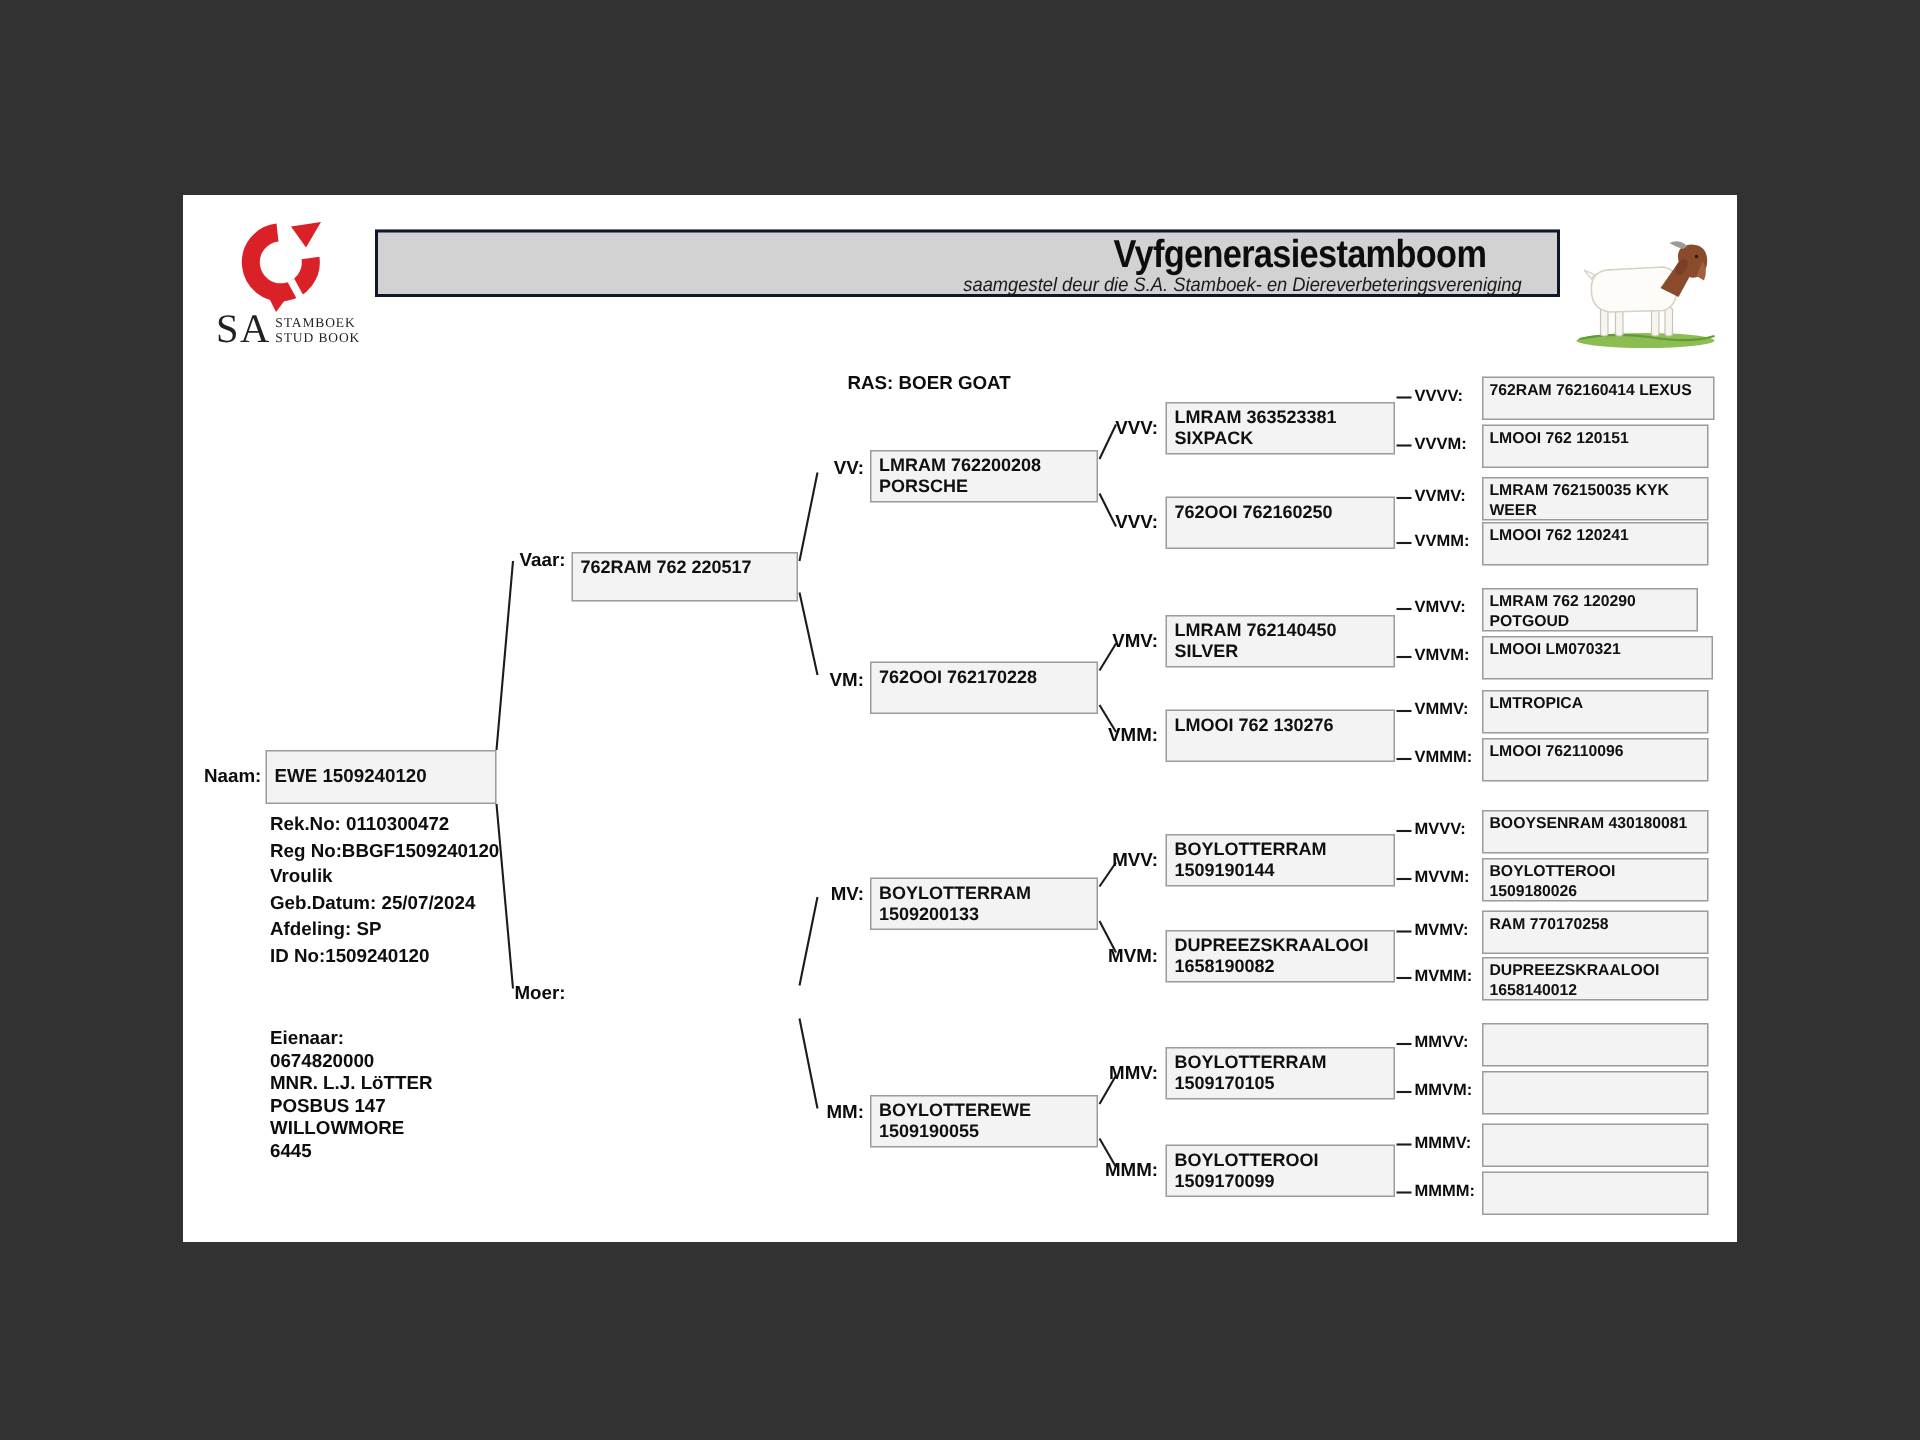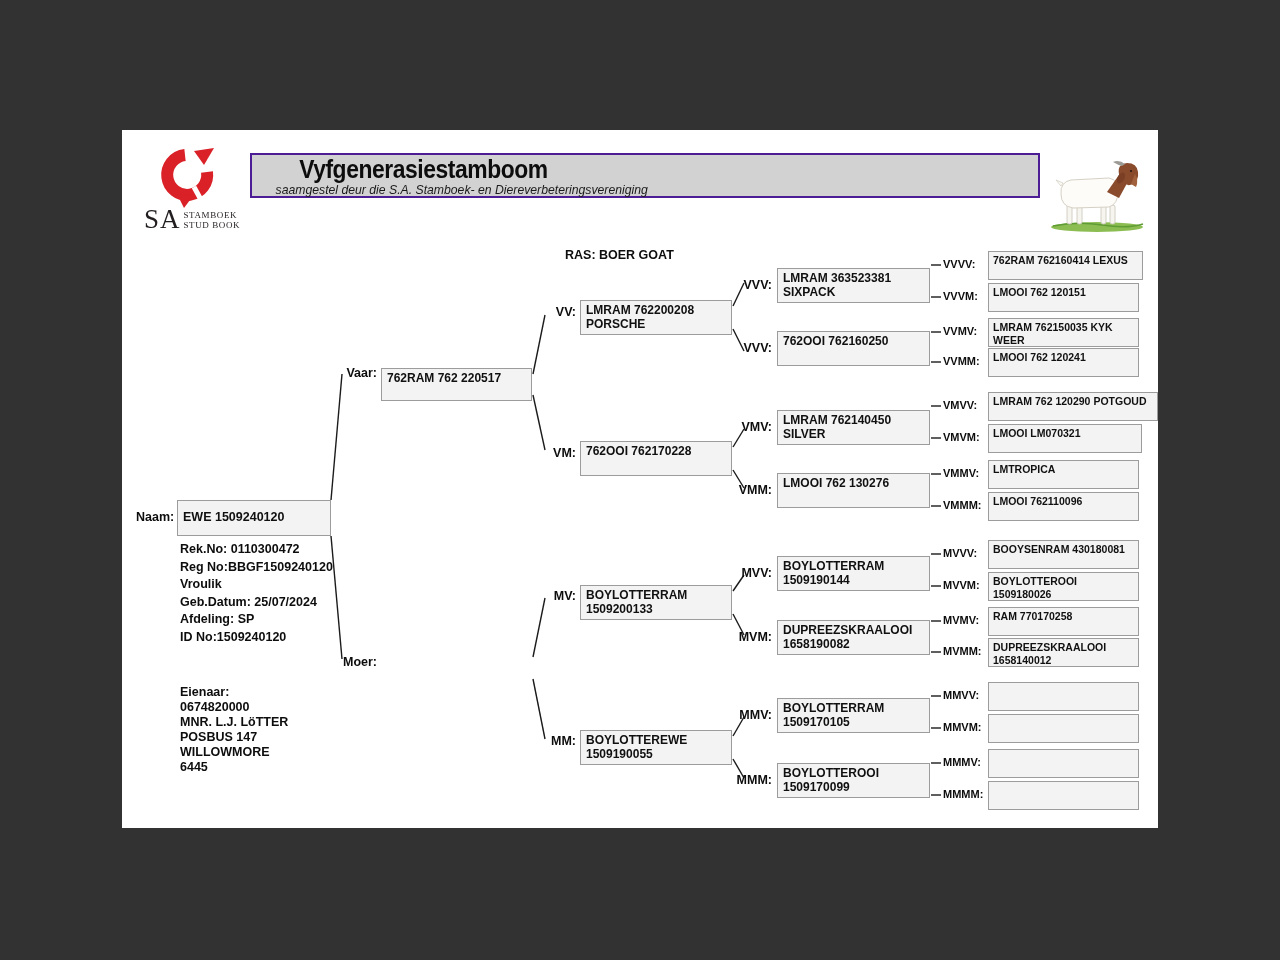--- a/index.html
+++ b/index.html
@@ -4,21 +4,21 @@
 <style>
   html,body{margin:0;padding:0;background:#323232;}
   .canvas{position:relative;width:1280px;height:960px;background:#323232;overflow:hidden;
           font-family:"Liberation Sans",sans-serif;}
   .page{position:absolute;left:122px;top:130px;width:1036px;height:698px;background:#ffffff;}
   .connectors{position:absolute;left:0;top:0;width:1036px;height:698px;z-index:1;pointer-events:none;}
   .connectors line{stroke:#1b1b1b;stroke-width:1.4;}
 
   
   .title-box{position:absolute;left:128px;top:23px;width:790px;height:45px;background:#d2d2d2;
-             border:2px solid #4c1d95;box-sizing:border-box;text-align:left;z-index:2;}
+             border:2px solid #0f172a;box-sizing:border-box;text-align:right;z-index:2;}
   .title{font-size:26px;font-weight:bold;color:#0d0d0d;letter-spacing:-.5px;line-height:28px;
          transform:scaleX(.88);transform-origin:center;}
   .subtitle{font-size:13px;font-style:italic;color:#1a1a1a;line-height:13px;
             transform:scaleX(.94);transform-origin:center;}
 
   
   .logo{position:absolute;left:22px;top:18px;width:110px;height:86px;z-index:2;}
   .logo-text{position:absolute;left:0;top:56px;width:110px;white-space:nowrap;}
   .logo-sa{font-family:"Liberation Serif",serif;font-size:27px;color:#231f20;letter-spacing:1px;}
   .logo-org{display:inline-block;vertical-align:baseline;margin-left:3px;}
@@ -173,21 +173,21 @@
 
     <div class="plabel g5l" style="left:821px;top:128px">VVVV:</div>
     <div class="pbox g5" style="left:866px;top:121px;width:155px;height:29px"><span>762RAM 762160414 LEXUS</span></div>
     <div class="plabel g5l" style="left:821px;top:160px">VVVM:</div>
     <div class="pbox g5" style="left:866px;top:153px;width:151px;height:29px"><span>LMOOI 762 120151</span></div>
     <div class="plabel g5l" style="left:821px;top:195px">VVMV:</div>
     <div class="pbox g5" style="left:866px;top:188px;width:151px;height:29px"><span>LMRAM 762150035 KYK WEER</span></div>
     <div class="plabel g5l" style="left:821px;top:225px">VVMM:</div>
     <div class="pbox g5" style="left:866px;top:218px;width:151px;height:29px"><span>LMOOI 762 120241</span></div>
     <div class="plabel g5l" style="left:821px;top:269px">VMVV:</div>
-    <div class="pbox g5" style="left:866px;top:262px;width:170px;height:29px"><span>LMRAM 762 120290 POTGOUD</span></div>
+    <div class="pbox g5" style="left:866px;top:262px;width:144px;height:29px"><span>LMRAM 762 120290 POTGOUD</span></div>
     <div class="plabel g5l" style="left:821px;top:301px">VMVM:</div>
     <div class="pbox g5" style="left:866px;top:294px;width:154px;height:29px"><span>LMOOI LM070321</span></div>
     <div class="plabel g5l" style="left:821px;top:337px">VMMV:</div>
     <div class="pbox g5" style="left:866px;top:330px;width:151px;height:29px"><span>LMTROPICA</span></div>
     <div class="plabel g5l" style="left:821px;top:369px">VMMM:</div>
     <div class="pbox g5" style="left:866px;top:362px;width:151px;height:29px"><span>LMOOI 762110096</span></div>
     <div class="plabel g5l" style="left:821px;top:417px">MVVV:</div>
     <div class="pbox g5" style="left:866px;top:410px;width:151px;height:29px"><span>BOOYSENRAM 430180081</span></div>
     <div class="plabel g5l" style="left:821px;top:449px">MVVM:</div>
     <div class="pbox g5" style="left:866px;top:442px;width:151px;height:29px"><span>BOYLOTTEROOI 1509180026</span></div>

